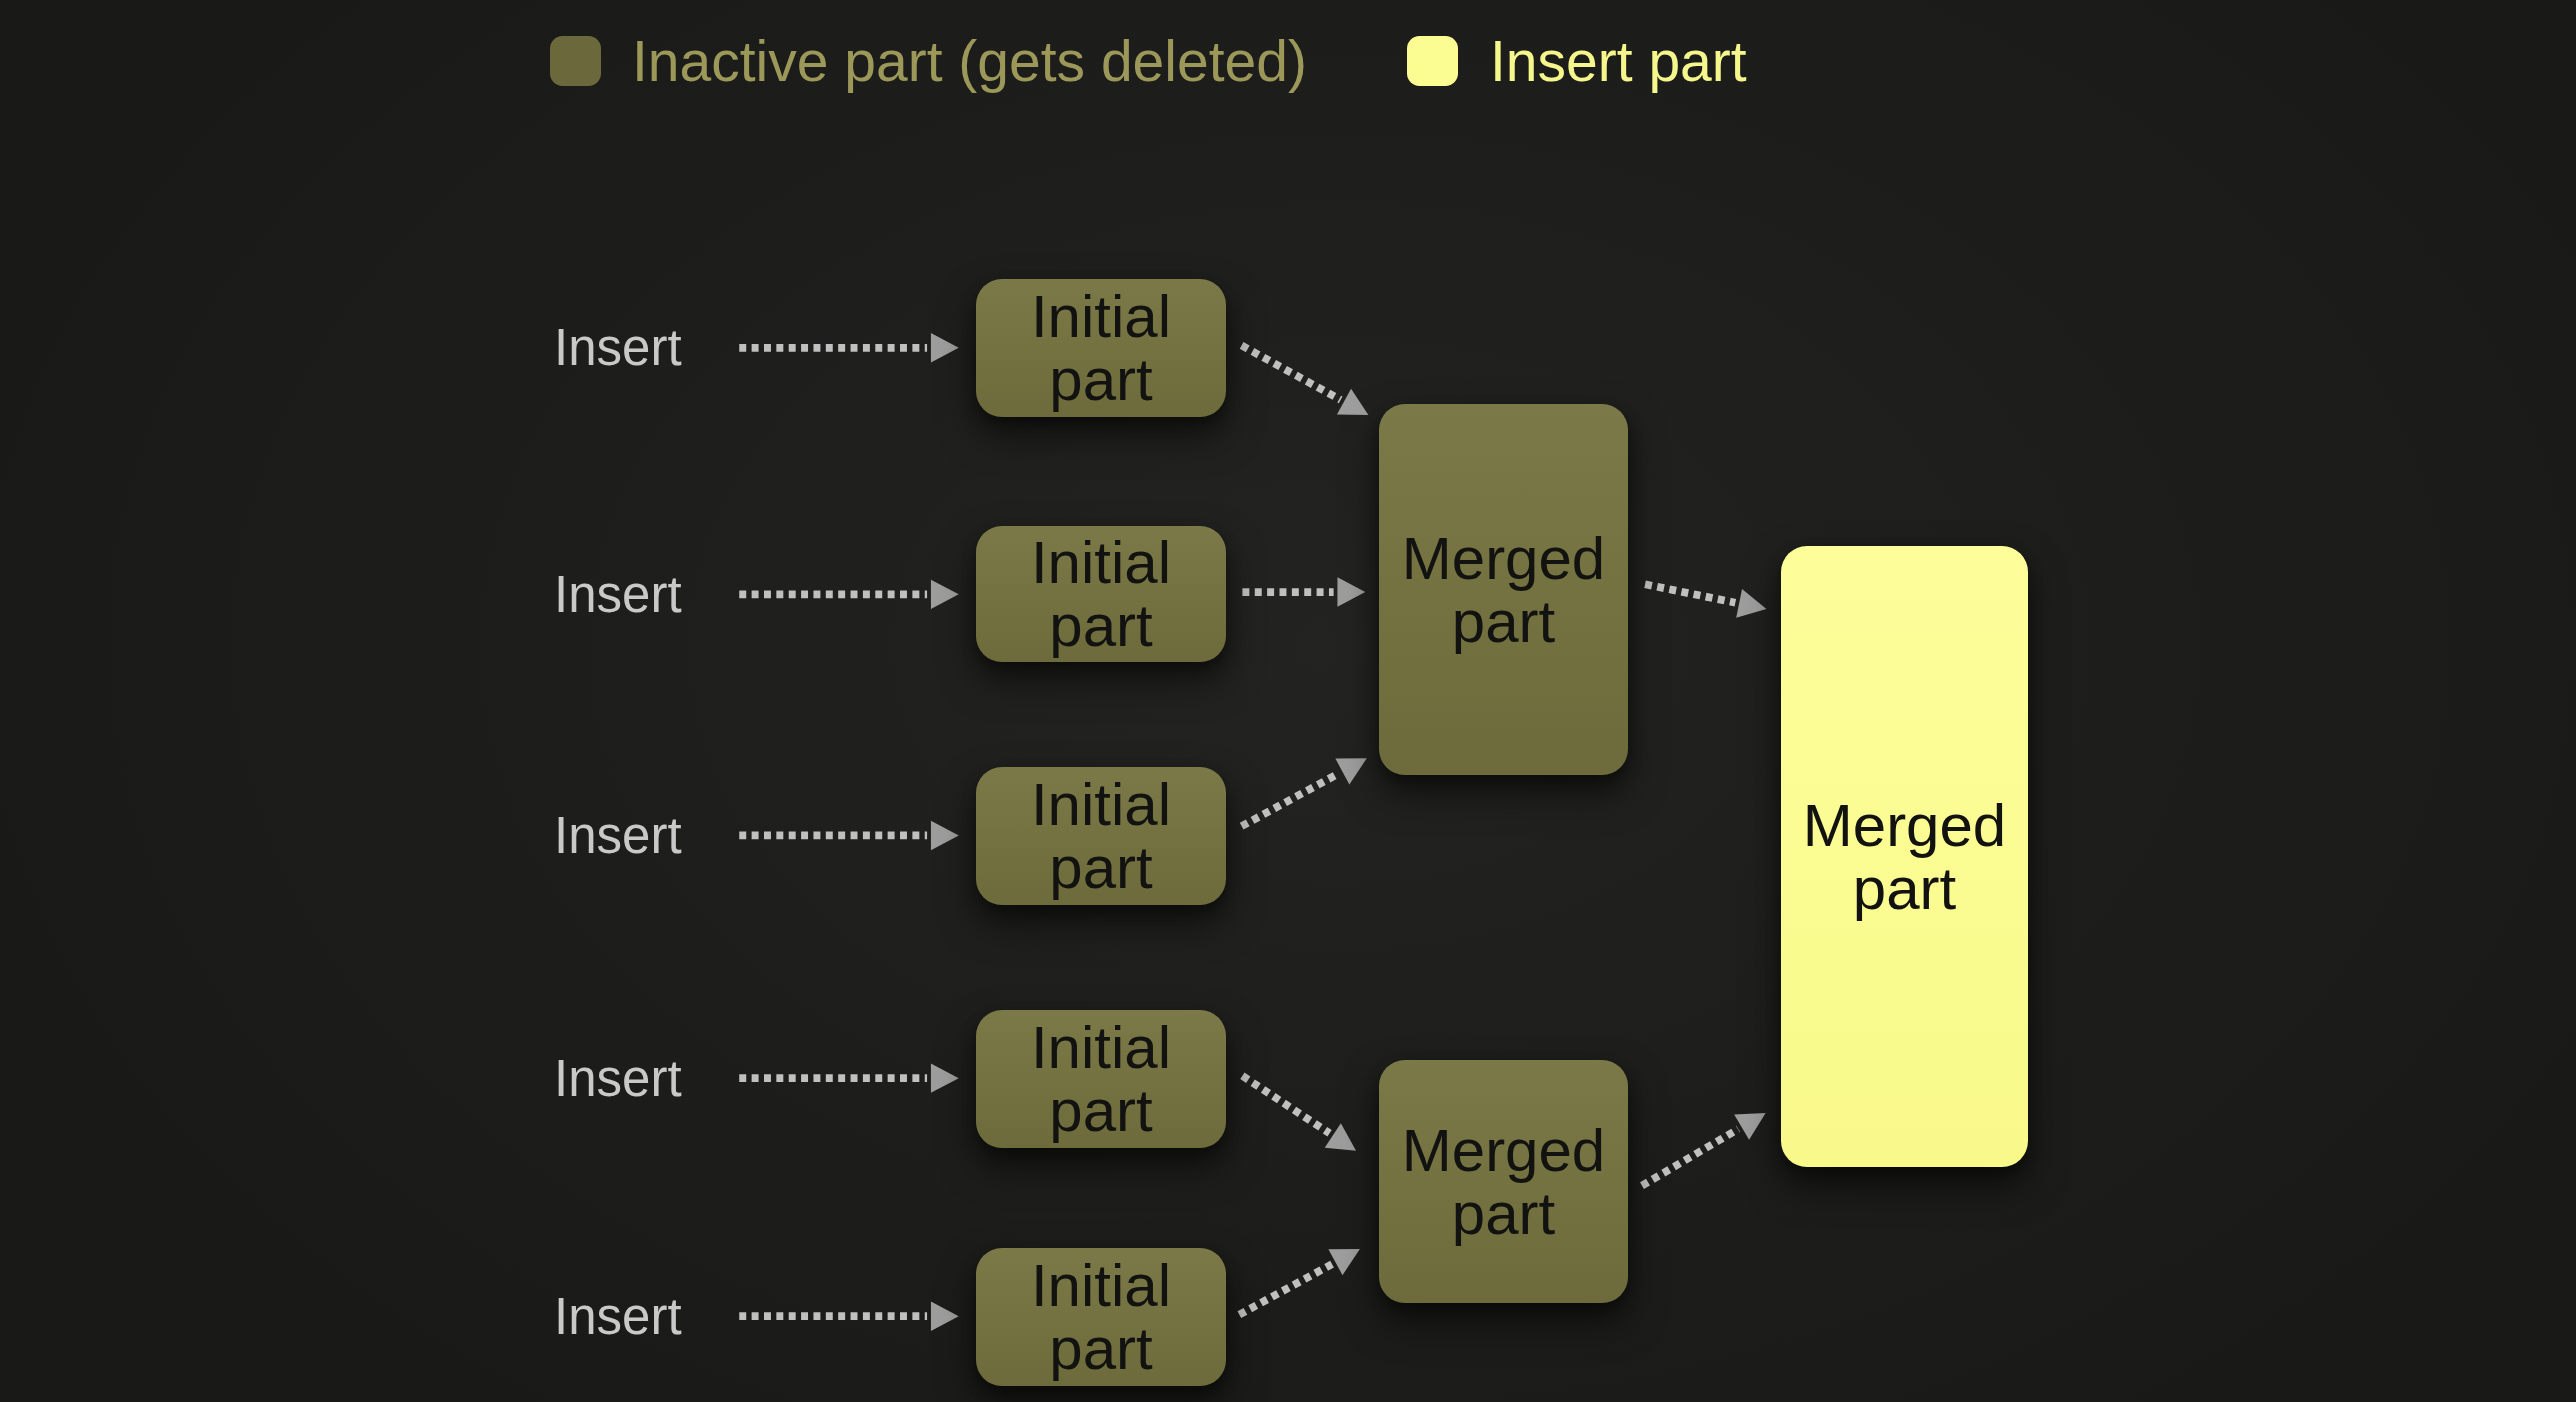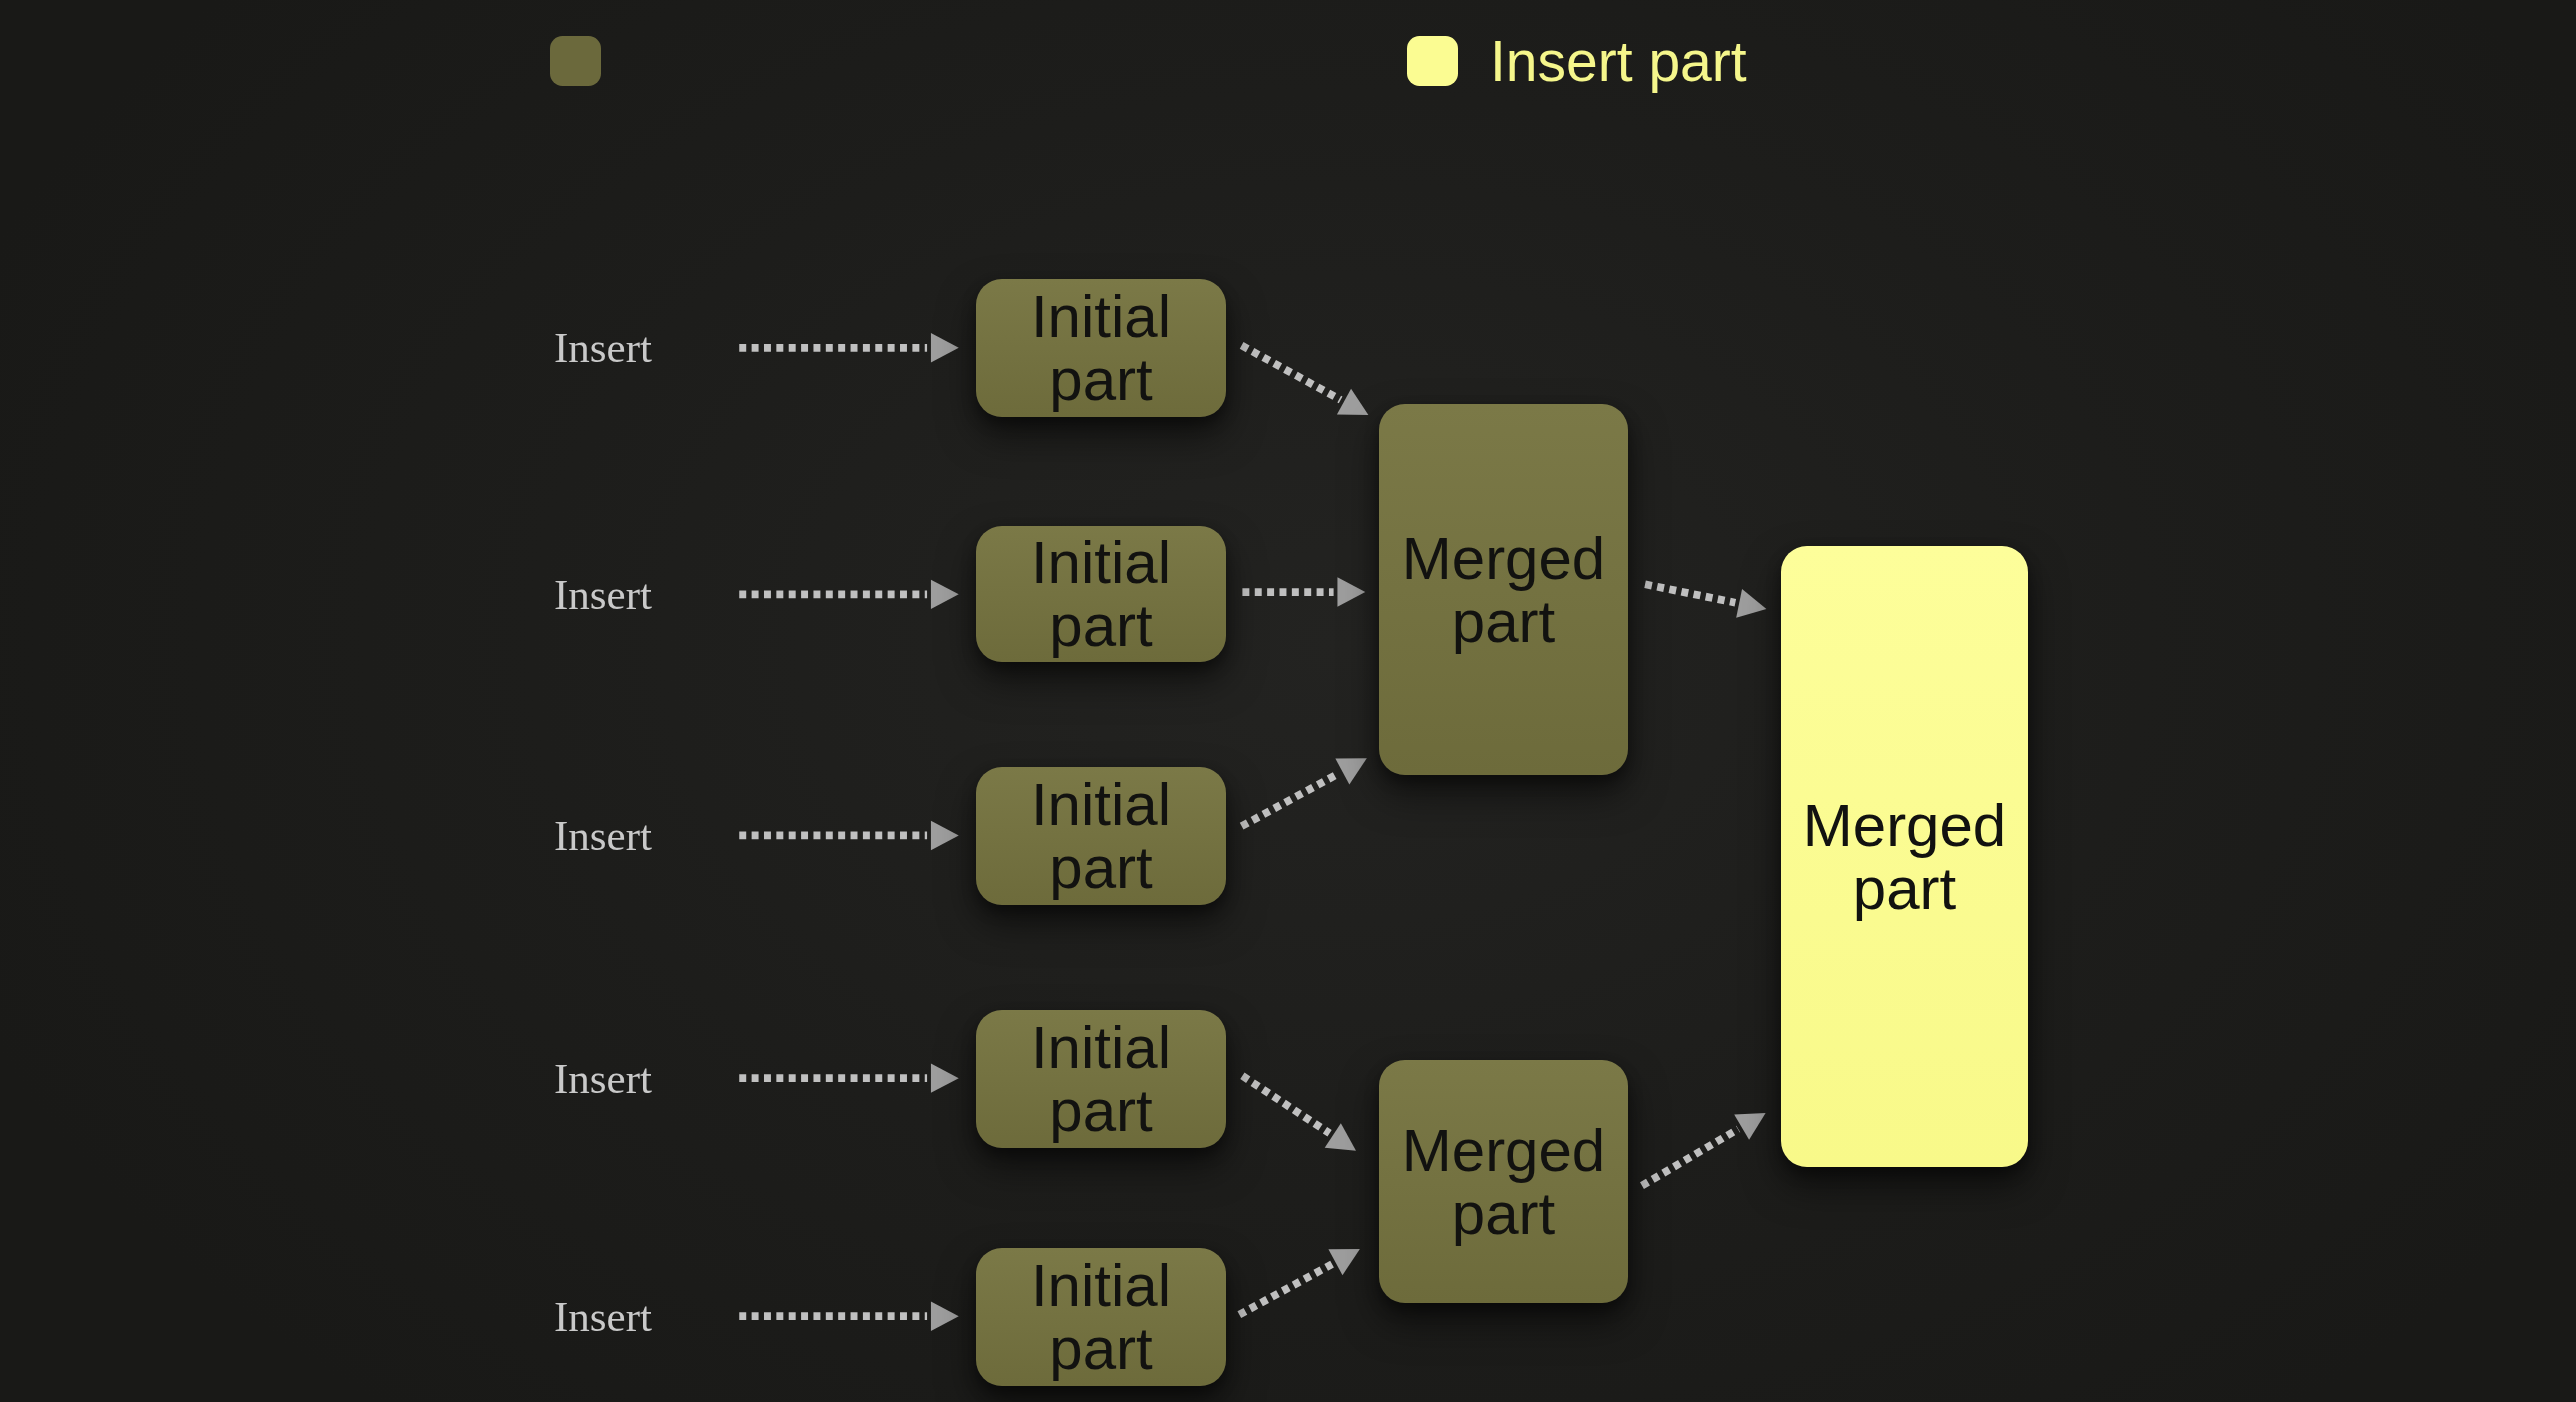--- a/index.html
+++ b/index.html
@@ -12,21 +12,21 @@
   }
   #edges{position:absolute;left:0;top:0;width:2576px;height:1402px;}
   .edge-dash{stroke:var(--edge_dash);stroke-width:10;stroke-dasharray:9 7;stroke-linecap:butt;fill:none;}
   .edge-head{fill:var(--edge_head);}
   .swatch{position:absolute;width:51px;height:50px;border-radius:12.4px;}
   .swatch.inactive{background:var(--inactive_swatch);}
   .swatch.active{background:var(--active);}
   .legend-label{position:absolute;font-size:57px;line-height:57px;white-space:nowrap;}
   .l-inactive{color:var(--legend_inactive_text);}
   .l-active{color:var(--legend_active_text);}
-  .insert-label{position:absolute;left:554px;font-size:43px;line-height:65px;color:var(--insert_text);white-space:nowrap;font-family:Liberation Serif, serif;}
+  .insert-label{position:absolute;left:554px;font-size:51px;line-height:65px;color:var(--insert_text);white-space:nowrap;}
   .node{
     position:absolute;display:flex;flex-direction:column;align-items:center;justify-content:center;
     border-radius:26px;color:var(--node_text);font-size:60px;line-height:63px;text-align:center;
     box-shadow:0 18.6px 37px rgba(0,0,0,0.50), 0 6.2px 14px rgba(0,0,0,0.35);
   }
   .node.inactive{background:linear-gradient(180deg,var(--inactive_top) 0%,var(--inactive_bottom) 100%);}
   .node.active{background:linear-gradient(180deg,var(--active_top) 0%,var(--active_bottom) 100%);}
   .node span{display:block;}
 </style>
 </head>
@@ -55,20 +55,21 @@
       <polygon points="1754,1489 1713.5,1485.0 1734.4,1453.3" class="edge-head"></polygon>
       <line x1="1603" y1="1701" x2="1723.0" y2="1635.6" class="edge-dash"></line>
       <polygon points="1759,1616 1736.5,1649.9 1718.3,1616.5" class="edge-head"></polygon>
       <line x1="2128" y1="756" x2="2244.8" y2="779.8" class="edge-dash"></line>
       <polygon points="2285,788 2245.9,799.4 2253.5,762.2" class="edge-head"></polygon>
       <line x1="2124" y1="1534" x2="2248.6" y2="1460.8" class="edge-dash"></line>
       <polygon points="2284,1440 2262.6,1474.6 2243.3,1441.9" class="edge-head"></polygon>
     </svg>
 
   <div class="swatch inactive" style="left:550px;top:36px"></div>
+  <div class="legend-label l-inactive" style="left:632px;top:33px">Inactive part (gets deleted)</div>
   <div class="swatch active" style="left:1407px;top:36px"></div>
   <div class="legend-label l-active" style="left:1490px;top:33px">Insert part</div>
 
   <div class="insert-label" style="top:315px">Insert</div>
   <div class="insert-label" style="top:562px">Insert</div>
   <div class="insert-label" style="top:803px">Insert</div>
   <div class="insert-label" style="top:1046px">Insert</div>
   <div class="insert-label" style="top:1284px">Insert</div>
 
   <div class="node inactive" style="left:976px;top:279px;width:250px;height:138px">

